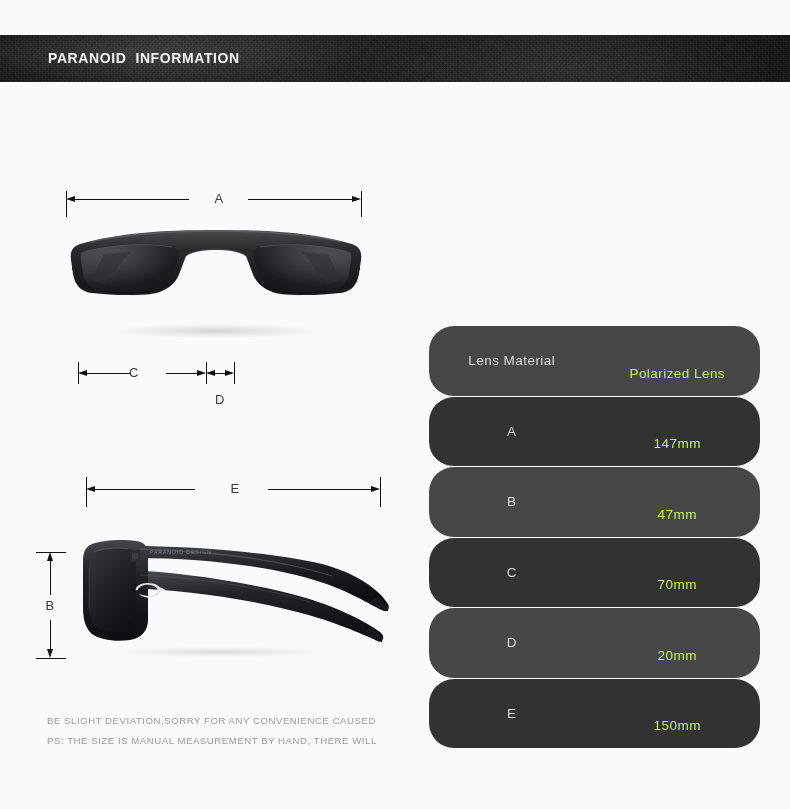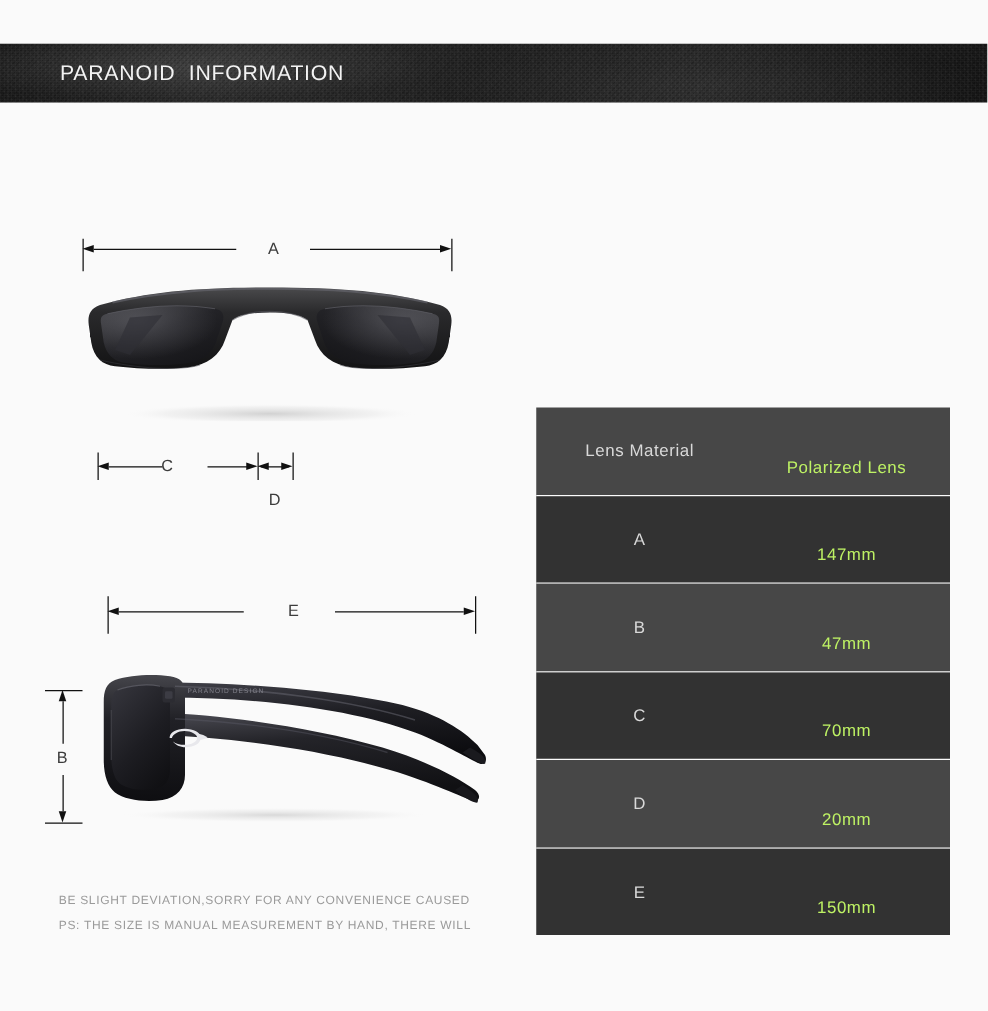--- a/index.html
+++ b/index.html
@@ -41,24 +41,24 @@
       repeating-linear-gradient(135deg, rgba(0,0,0,0.25) 0px, rgba(0,0,0,0.25) 1px, rgba(0,0,0,0) 1px, rgba(0,0,0,0) 3px);
     pointer-events: none;
   }
   .header-title {
     position: absolute;
     left: 48px;
     top: 0;
     height: 47px;
     line-height: 47px;
     color: #f2f2f2;
-    font-size: 17px;
+    font-size: 14px;
     letter-spacing: 0.6px;
     white-space: pre;
-    font-weight: 400;
+    font-weight: 700;
   }
 
   
   .dim-line    { position: absolute; background: #111; }
   .dim-h       { height: 1px; }
   .dim-v       { width: 1px; }
   .dim-cap     { position: absolute; width: 1px; background: #111; }
   .dim-cap-h   { position: absolute; height: 1px; background: #111; }
   .dim-label {
     position: absolute;
@@ -97,20 +97,21 @@
     height: 422px;
     display: flex;
     flex-direction: column;
   }
   .spec-row {
     flex: 1 1 0;
     display: flex;
     align-items: center;
     border-bottom: 1.5px solid #fcfcfc;
     box-sizing: border-box;
+    border-radius: 25px;
   }
   .spec-row:last-child { border-bottom: none; }
   .spec-row.odd  { background: #474747; }
   .spec-row.even { background: #323232; }
   .spec-key, .spec-val {
     flex: 1 1 50%;
     text-align: center;
     color: #d9d9d9;
     font-size: 13.5px;
     letter-spacing: 0.45px;

